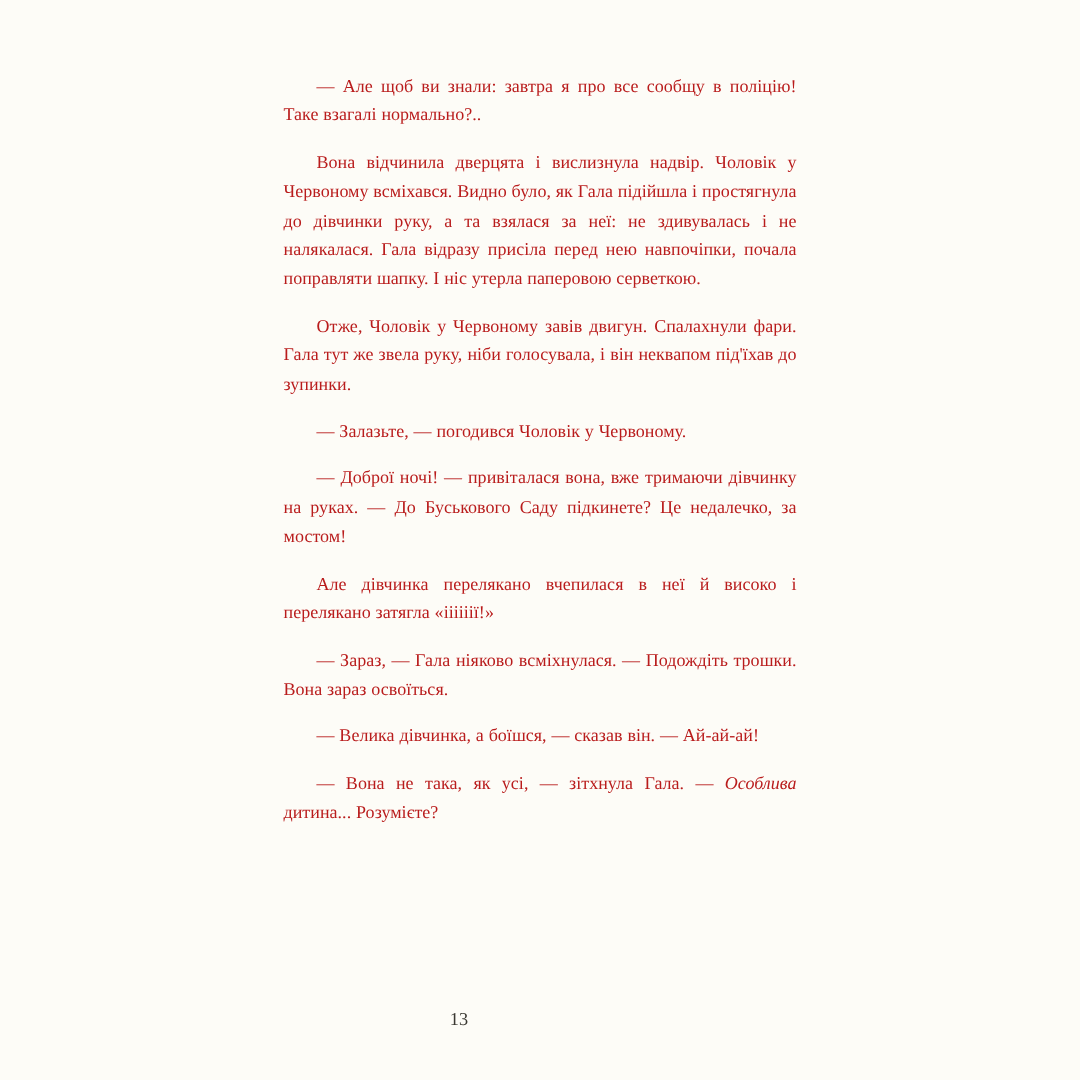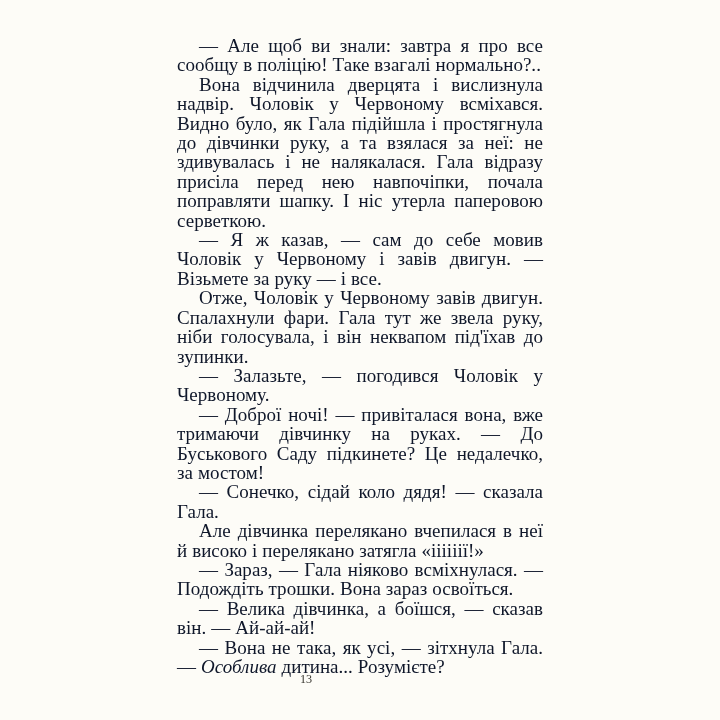--- a/index.html
+++ b/index.html
@@ -26,26 +26,26 @@
 
   
   .text-block {
     position: absolute;
     left: 177px;
     top: 36px;
     width: 366px;
   }
 
   .para {
-    margin: 0;
+    margin: 12px;
     text-indent: 22px;
     text-align: justify;
-    font-size: 19px;
+    font-size: 12px;
     line-height: 19.4px;
-    color: #0f172a;
+    color: #b91c1c;
     letter-spacing: 0.02px;
     word-spacing: 0.2px;
     -webkit-font-smoothing: antialiased;
   }
 
   .para em {
     font-style: italic;
     font-family: Liberation Serif, serif;
   }
 
@@ -64,25 +64,23 @@
 </style>
 </head>
 <body>
 
 <div class="page-sheet">
 
   <div class="text-block">
 
     <p class="para">— Але щоб ви знали: завтра я про все сообщу в поліцію! Таке взагалі нормально?..</p>
     <p class="para">Вона відчинила дверцята і вислизнула надвір. Чоловік у Червоному всміхався. Видно було, як Гала підійшла і простягнула до дівчинки руку, а та взялася за неї: не здивувалась і не налякалася. Гала відразу присіла перед нею навпочіпки, почала поправляти шапку. І ніс утерла паперовою серветкою.</p>
-    <p class="para">— Я ж казав, — сам до себе мовив Чоловік у Червоному і завів двигун. — Візьмете за руку — і все.</p>
     <p class="para">Отже, Чоловік у Червоному завів двигун. Спалахнули фари. Гала тут же звела руку, ніби голосувала, і він неквапом під'їхав до зупинки.</p>
     <p class="para">— Залазьте, — погодився Чоловік у Червоному.</p>
     <p class="para">— Доброї ночі! — привіталася вона, вже тримаючи дівчинку на руках. — До Буськового Саду підкинете? Це недалечко, за мостом!</p>
-    <p class="para">— Сонечко, сідай коло дядя! — сказала Гала.</p>
     <p class="para">Але дівчинка перелякано вчепилася в неї й високо і перелякано затягла «іііііії!»</p>
     <p class="para">— Зараз, — Гала ніяково всміхнулася. — Подождіть трошки. Вона зараз освоїться.</p>
     <p class="para">— Велика дівчинка, а боїшся, — сказав він. — Ай-ай-ай!</p>
 
     <p class="para"><span>— Вона не така, як усі, — зітхнула Гала. — </span><em>Особлива</em><span> дитина... Розумієте?</span></p>
 
 
   </div>
 
   <div class="folio">13</div>

